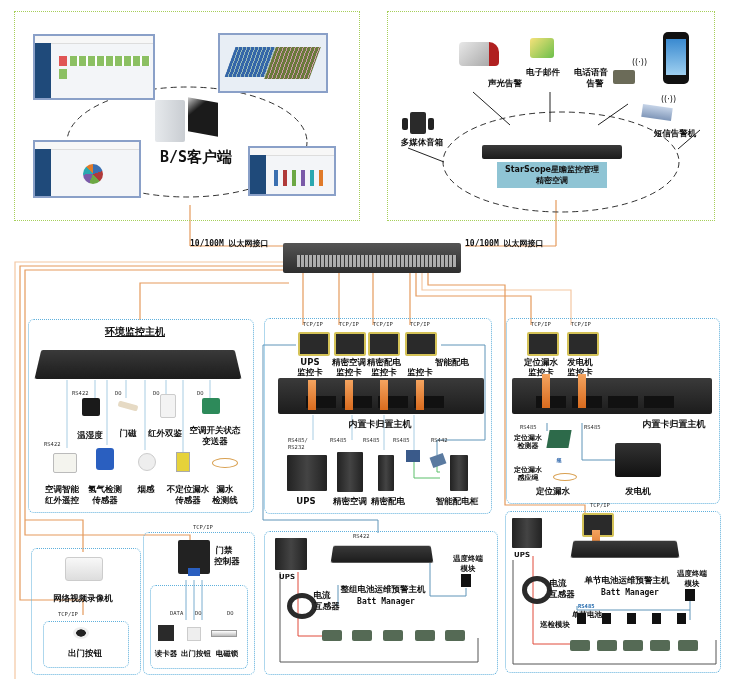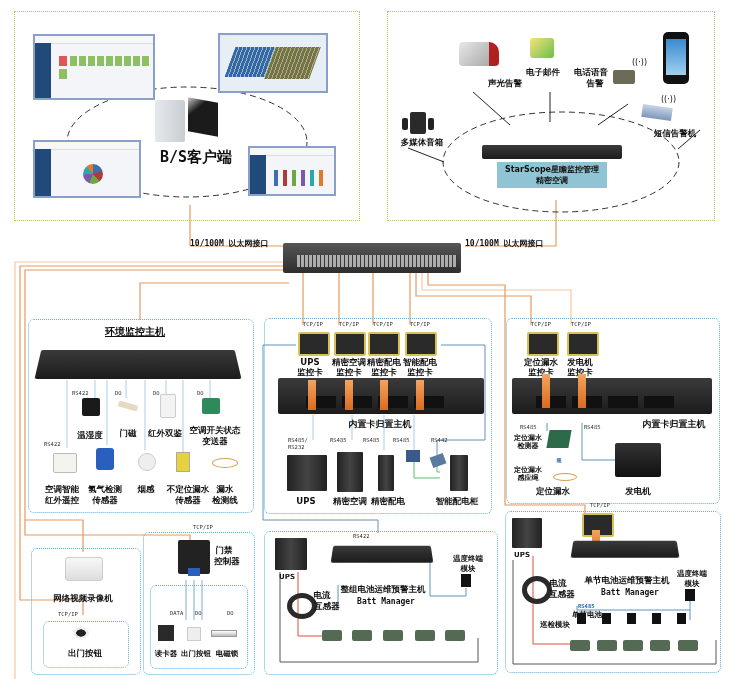--- a/index.html
+++ b/index.html
@@ -199,21 +199,21 @@
 <div class="card" style="left:298px;top:332px;"></div>
 <div class="card" style="left:334px;top:332px;"></div>
 <div class="card" style="left:368px;top:332px;"></div>
 <div class="card" style="left:405px;top:332px;"></div>
 <div class="lbl" style="left:290px;top:357px;width:40px;">UPS</div>
 <div class="lbl" style="left:290px;top:367px;width:40px;">监控卡</div>
 <div class="lbl" style="left:327px;top:357px;width:44px;">精密空调</div>
 <div class="lbl" style="left:327px;top:367px;width:44px;">监控卡</div>
 <div class="lbl" style="left:362px;top:357px;width:44px;">精密配电</div>
 <div class="lbl" style="left:362px;top:367px;width:44px;">监控卡</div>
-<div class="lbl" style="left:398px;top:357px;width:44px;">智能配电</div>
+<div class="lbl" style="left:398px;top:357px;width:44px;padding-left:32px;">智能配电</div>
 <div class="lbl" style="left:398px;top:367px;width:44px;">监控卡</div>
 <div class="rack" style="left:278px;top:378px;width:206px;height:36px;">
   <div class="abs" style="left:28px;top:18px;width:30px;height:12px;background:#111;"></div>
   <div class="abs" style="left:64px;top:18px;width:30px;height:12px;background:#111;"></div>
   <div class="abs" style="left:100px;top:18px;width:30px;height:12px;background:#111;"></div>
   <div class="abs" style="left:136px;top:18px;width:30px;height:12px;background:#111;"></div>
 </div>
 <div class="arrow-d" style="left:308px;top:380px;height:30px;"></div>
 <div class="arrow-d" style="left:345px;top:380px;height:30px;"></div>
 <div class="arrow-d" style="left:380px;top:380px;height:30px;"></div>

